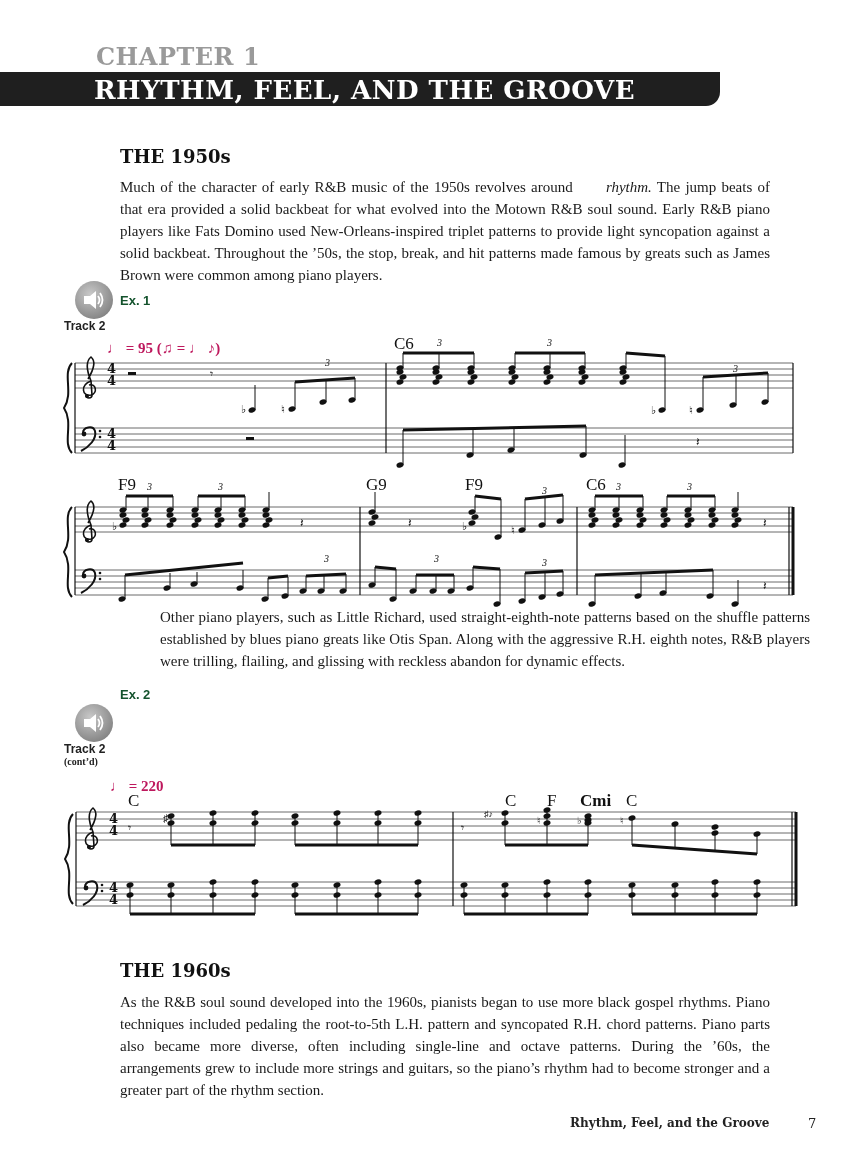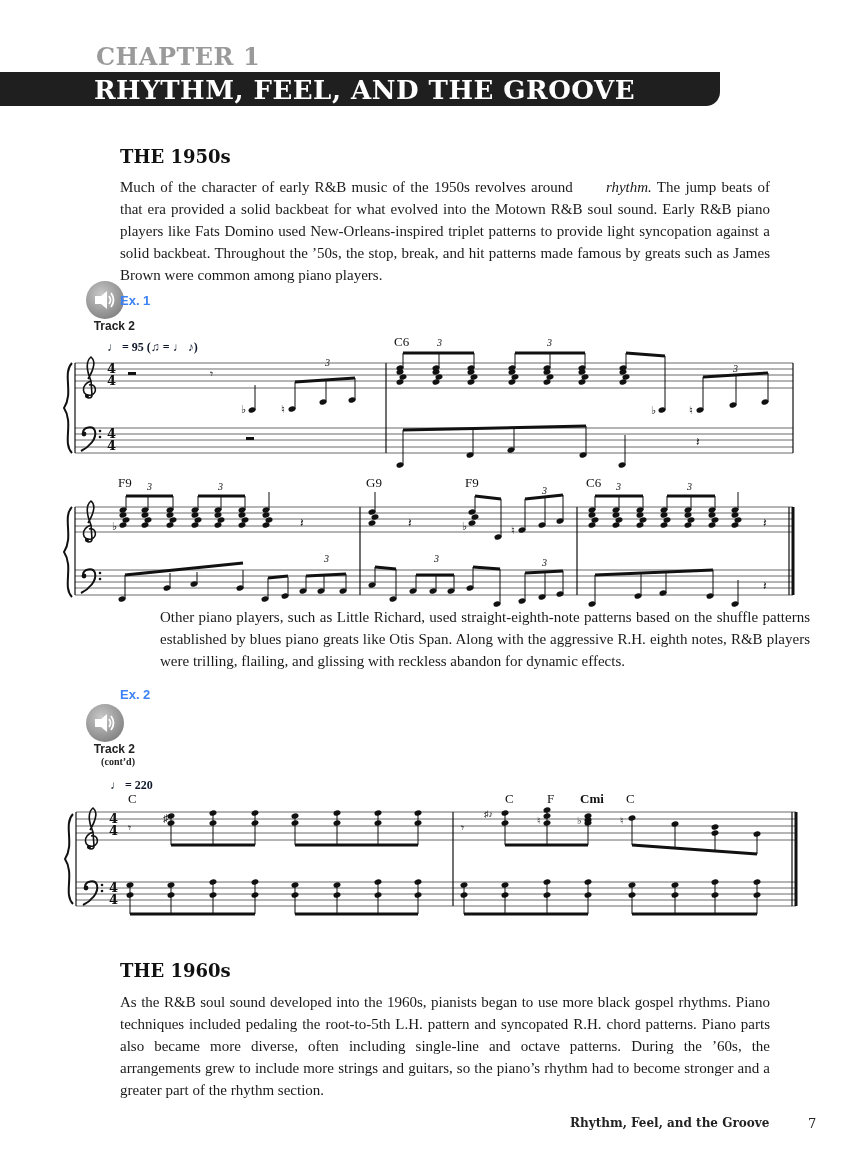--- a/index.html
+++ b/index.html
@@ -6,29 +6,29 @@
   body { width: 864px; height: 1152px; position: relative; overflow: hidden; font-family: "Liberation Serif", serif; color: #1a1a1a; }
 
   .chapter-label { position: absolute; left: 96px; top: 42px; font-family: "DejaVu Serif", serif; font-weight: bold; font-size: 24px; color: #9a9a9a; letter-spacing: 0.5px; }
   .chapter-banner { position: absolute; left: 0; top: 72px; width: 720px; height: 34px; background: #1f1f1f; border-bottom-right-radius: 14px; }
   .chapter-title { position: absolute; left: 94px; top: 72px; height: 34px; line-height: 36px; font-family: "DejaVu Serif", serif; font-weight: bold; font-size: 26px; color: #ffffff; letter-spacing: 0.5px; white-space: nowrap; }
 
   .section-heading { position: absolute; left: 120px; font-family: "DejaVu Serif", serif; font-weight: bold; font-size: 18px; color: #111; }
   .para { position: absolute; left: 120px; width: 650px; font-family: "Liberation Serif", serif; font-size: 15px; line-height: 22px; text-align: justify; color: #1a1a1a; }
   .para em { font-style: italic; margin-left: 28px; }
 
-  .audio-block { position: absolute; left: 75px; width: 60px; text-align: right; }
+  .audio-block { position: absolute; left: 64px; width: 60px; text-align: left; }
   .speaker { width: 38px; height: 38px; border-radius: 50%; margin: 0 auto; background: radial-gradient(circle at 40% 35%, #c8c8c8, #8a8a8a 70%, #6e6e6e); position: relative; }
   .speaker svg { position: absolute; left: 7px; top: 7px; }
   .track-label { font-family: "Liberation Sans", sans-serif; font-weight: bold; font-size: 12px; color: #222; margin-top: 1px; line-height: 13px; }
   .track-sub { font-family: Liberation Serif, serif; font-weight: bold; font-size: 10px; color: #222; line-height: 11px; }
-  .ex-label { position: absolute; font-family: "Liberation Sans", sans-serif; font-weight: bold; font-size: 13px; color: #3b82f6; }
-
-  .tempo { position: absolute; font-family: "Liberation Serif", serif; font-weight: bold; font-size: 12px; color: #0f172a; white-space: nowrap; text-align: center; }
-  .chord { position: absolute; font-family: "Liberation Serif", serif; font-size: 13px; color: #111; white-space: nowrap; text-align: center; }
+  .ex-label { position: absolute; font-family: "Liberation Sans", sans-serif; font-weight: bold; font-size: 13px; color: #14532d; }
+
+  .tempo { position: absolute; font-family: "Liberation Serif", serif; font-weight: bold; font-size: 15px; color: #be185d; white-space: nowrap; text-align: center; }
+  .chord { position: absolute; font-family: "Liberation Serif", serif; font-size: 17px; color: #111; white-space: nowrap; text-align: center; }
   .triplet { position: absolute; font-family: "Liberation Serif", serif; font-style: italic; font-size: 10px; color: #111; }
 
   .music-svg { position: absolute; left: 0; top: 0; }
 
   .footer-title { position: absolute; left: 570px; top: 1116px; font-family: "DejaVu Serif", serif; font-weight: bold; font-size: 12px; color: #222; white-space: nowrap; }
   .footer-page { position: absolute; left: 808px; top: 1116px; font-family: "DejaVu Serif", serif; font-size: 13px; color: #222; }
 </style>
 </head>
 <body>
 

